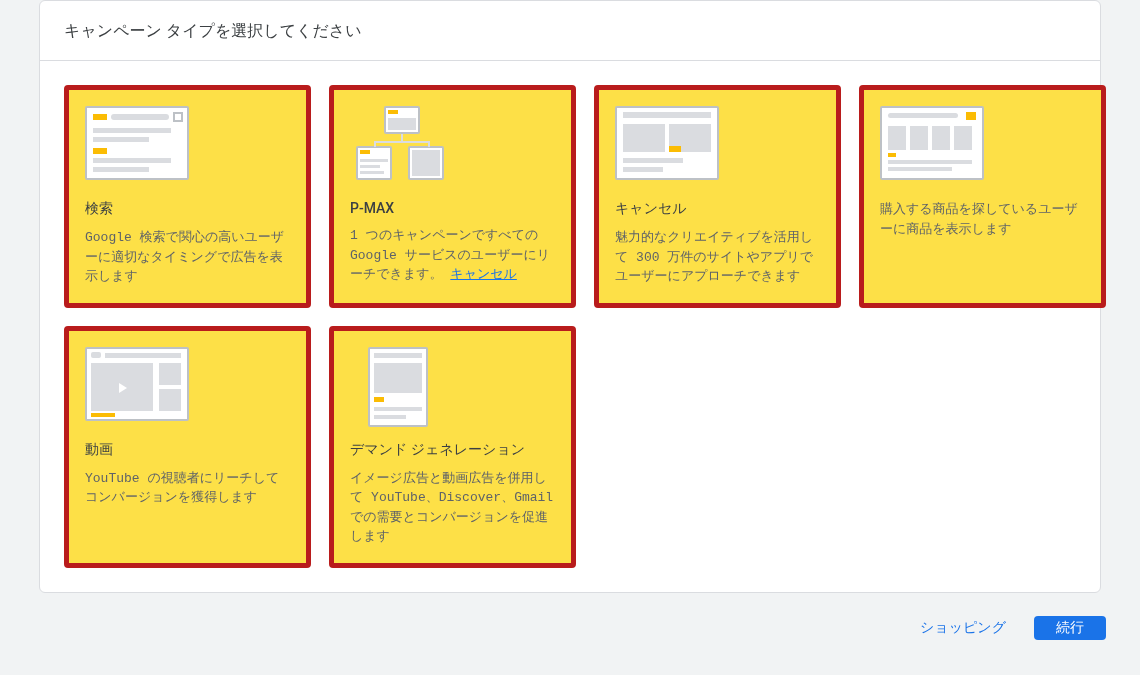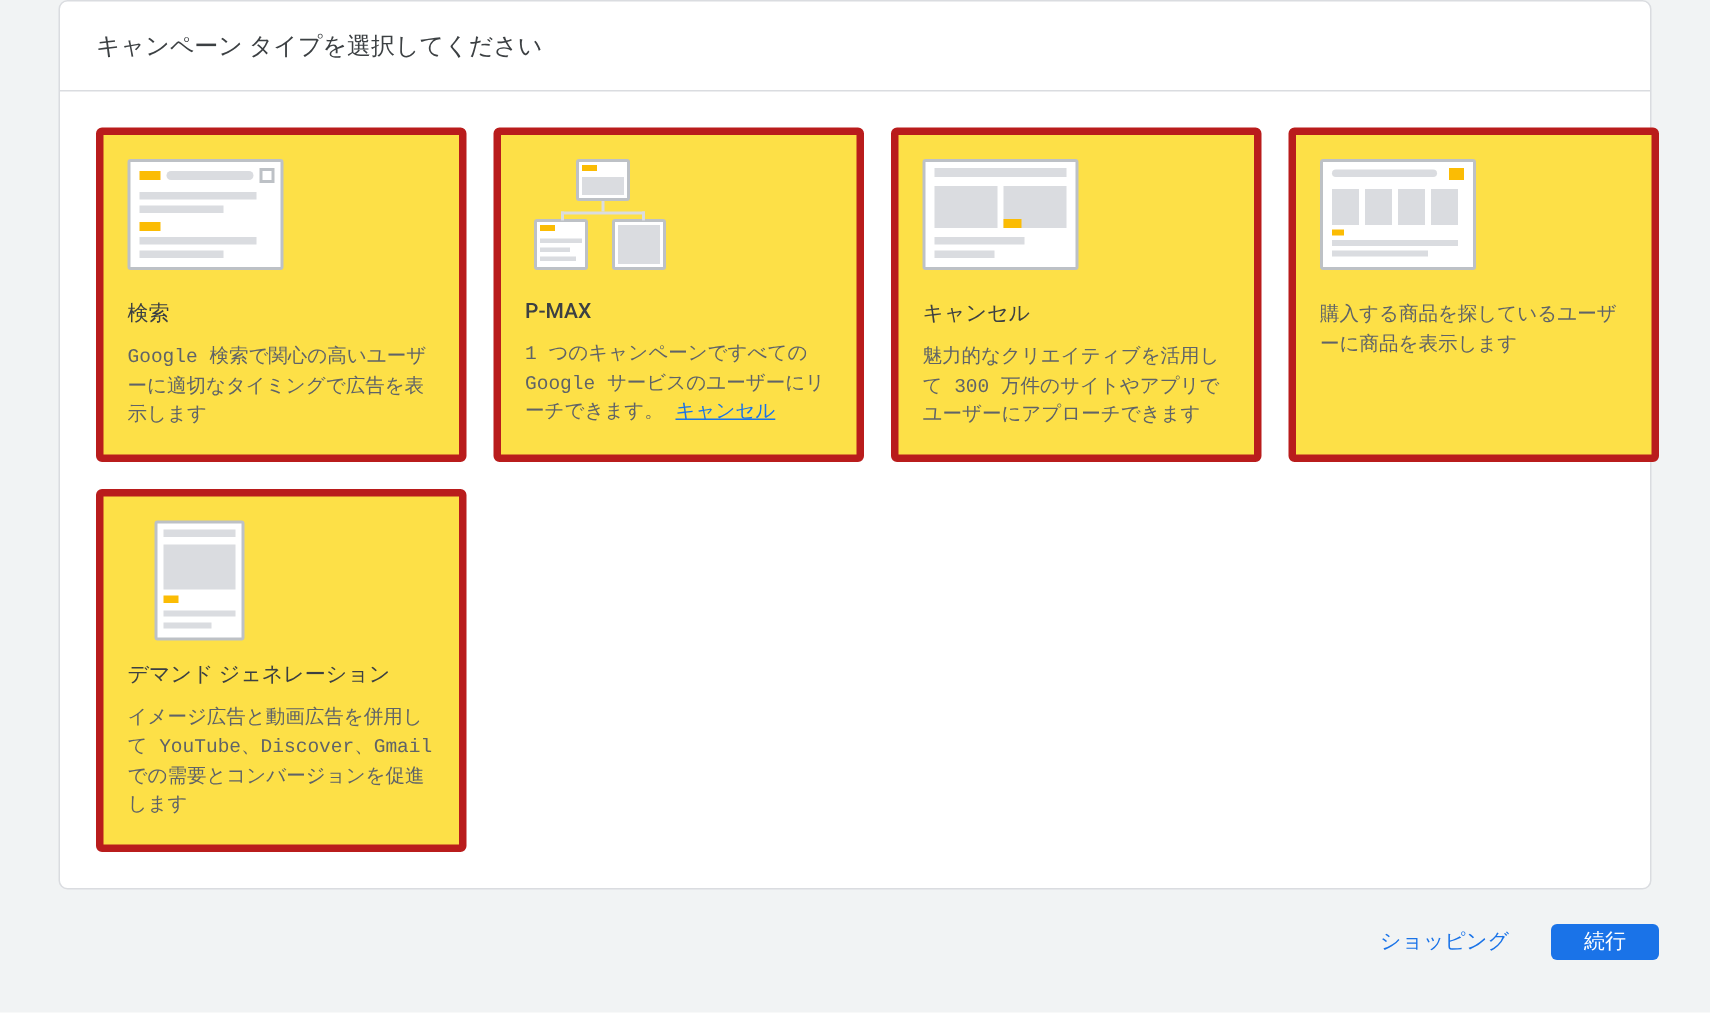--- a/index.html
+++ b/index.html
@@ -172,20 +172,34 @@
         <div class="grey" style="left:30px;top:20px;width:18px;height:24px;"></div>
         <div class="grey" style="left:52px;top:20px;width:18px;height:24px;"></div>
         <div class="grey" style="left:74px;top:20px;width:18px;height:24px;"></div>
         <div class="accent" style="left:8px;top:47px;width:8px;height:4px;"></div>
         <div class="grey" style="left:8px;top:54px;width:84px;height:4px;"></div>
         <div class="grey" style="left:8px;top:61px;width:64px;height:4px;"></div>
       </div>
       <div class="card-desc">購入する商品を探しているユーザーに商品を表示します</div>
     </div>
 
+    <div class="card">
+      <div class="card-illu">
+        <div class="frame" style="left:0;top:0;width:104px;height:74px;"></div>
+        <div class="grey" style="left:6px;top:5px;width:10px;height:6px;border-radius:2px;"></div>
+        <div class="grey" style="left:20px;top:6px;width:76px;height:5px;"></div>
+        <div class="grey" style="left:6px;top:16px;width:62px;height:48px;"></div>
+        <div class="play" style="left:34px;top:36px;"></div>
+        <div class="accent" style="left:6px;top:66px;width:24px;height:4px;"></div>
+        <div class="grey" style="left:74px;top:16px;width:22px;height:22px;"></div>
+        <div class="grey" style="left:74px;top:42px;width:22px;height:22px;"></div>
+      </div>
+      <div class="card-title">動画</div>
+      <div class="card-desc">YouTube の視聴者にリーチしてコンバージョンを獲得します</div>
+    </div>
 
     <div class="card">
       <div class="card-illu">
         <div class="frame" style="left:18px;top:0;width:60px;height:80px;"></div>
         <div class="grey" style="left:24px;top:6px;width:48px;height:5px;"></div>
         <div class="grey" style="left:24px;top:16px;width:48px;height:30px;"></div>
         <div class="accent" style="left:24px;top:50px;width:10px;height:5px;"></div>
         <div class="grey" style="left:24px;top:60px;width:48px;height:4px;"></div>
         <div class="grey" style="left:24px;top:68px;width:32px;height:4px;"></div>
       </div>

